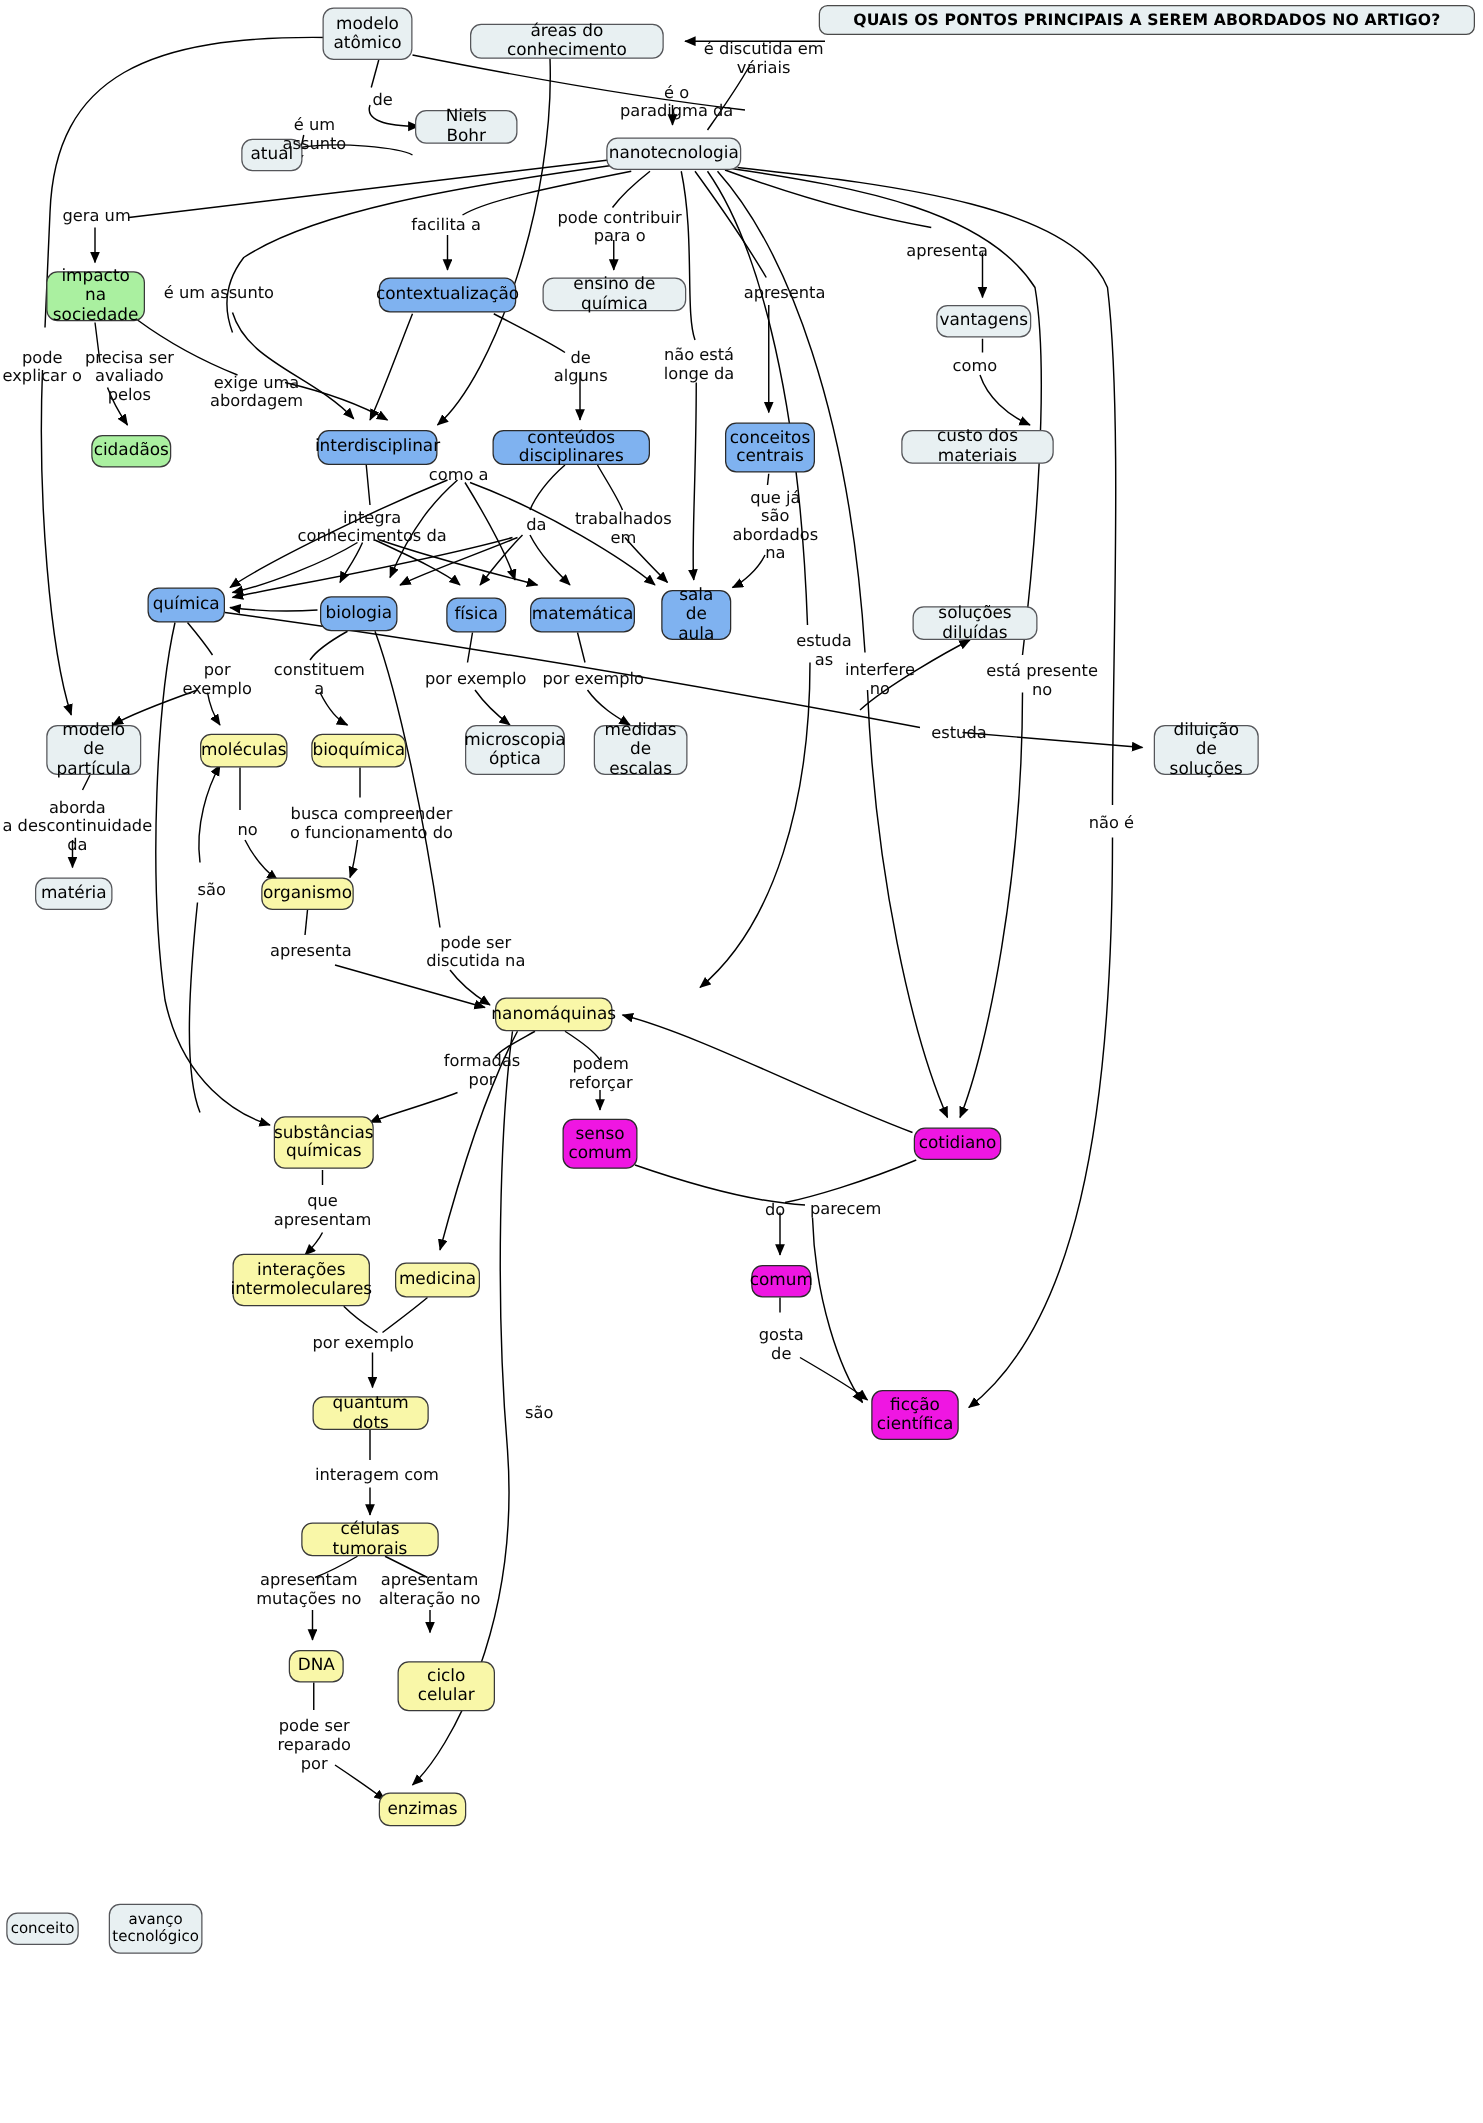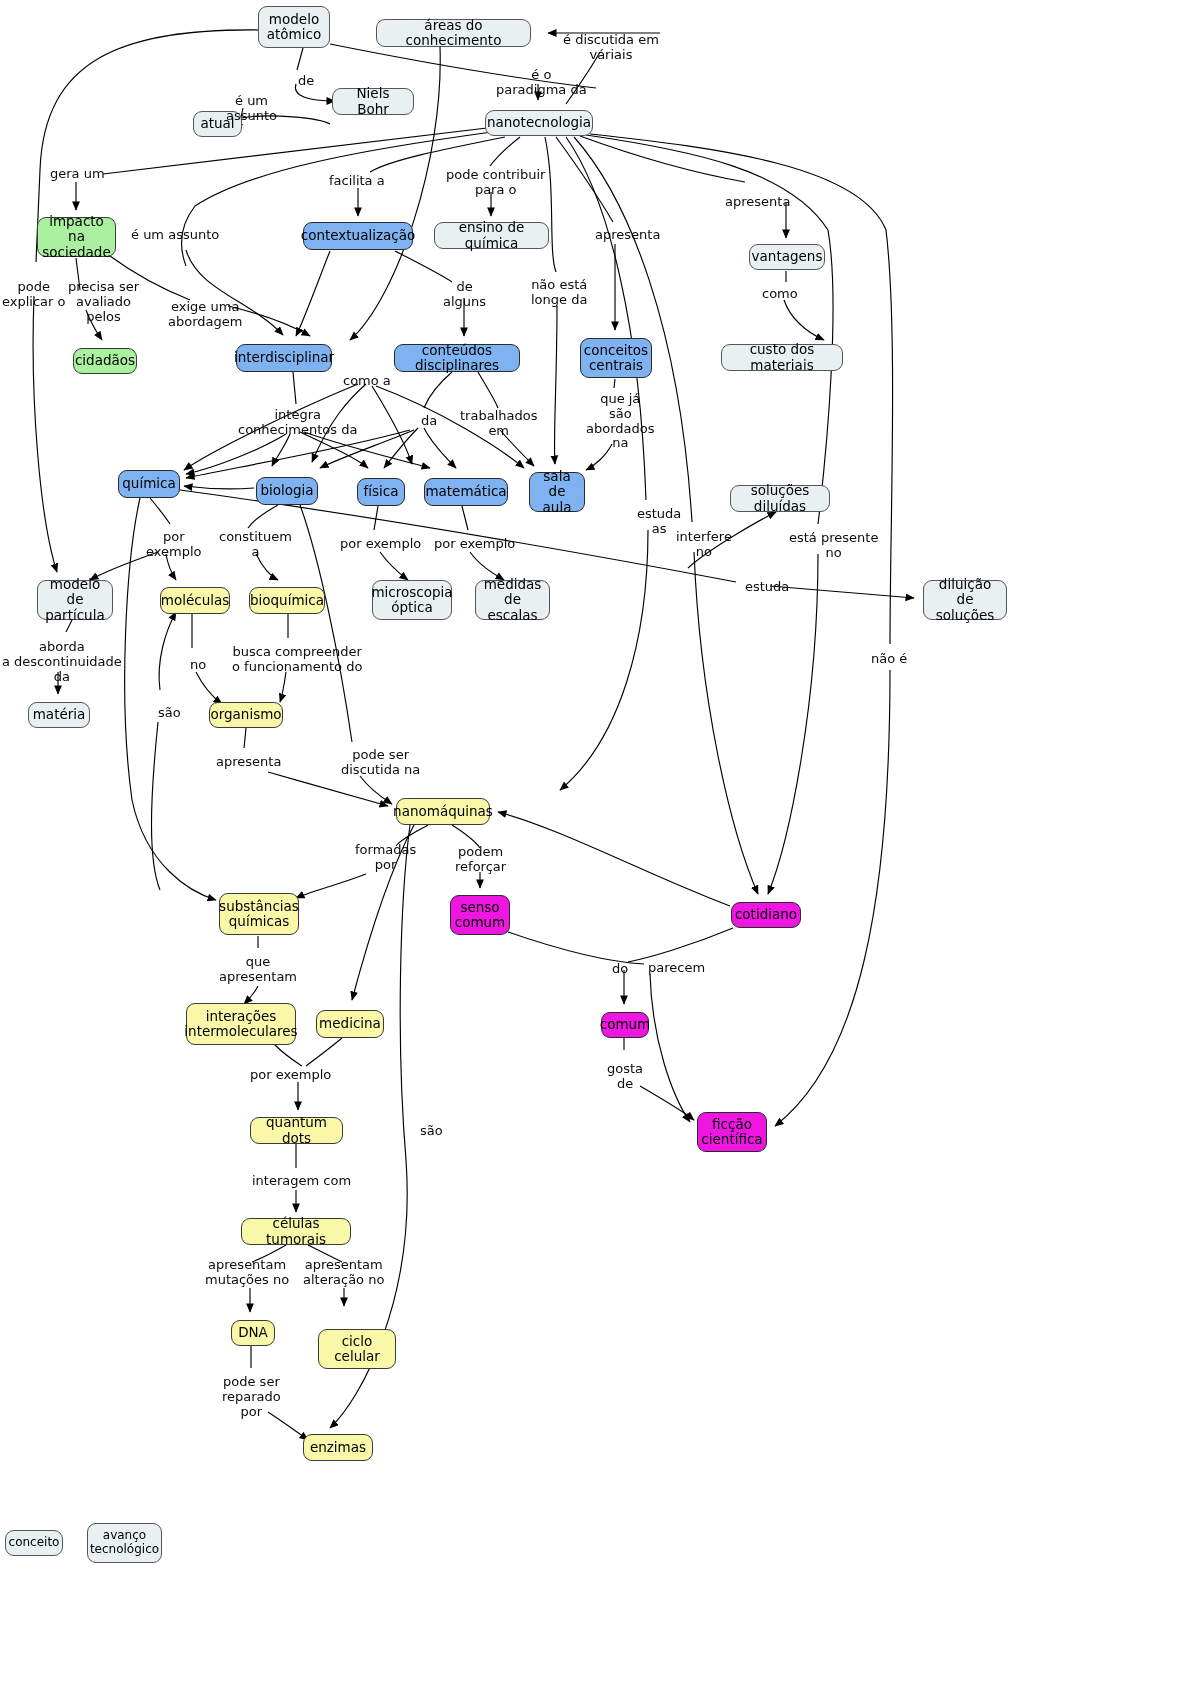--- a/index.html
+++ b/index.html
@@ -257,35 +257,36 @@
 
       <path d="M308,1245 C322,1252 334,1258 342,1262"></path>
       <path d="M344,1288 L344,1306" marker-end="url(#ah)"></path>
 
       <path d="M251,1346 L251,1368"></path>
       <path d="M268,1412 C286,1424 300,1434 308,1440" marker-end="url(#ah)"></path>
 
     </g>
   </svg>
 
+  <div class="node title-box" style="left:655px; top:4px; width:525px; height:24px; padding:0 8px;">QUAIS OS PONTOS PRINCIPAIS A SEREM ABORDADOS NO ARTIGO?</div>
 
   <div id="nodes-root">
       <div class="node c-blue-pale" style="left: 258px; top: 6px; width: 72px; height: 42px;">modelo
 atômico</div>
       <div class="node c-blue-pale" style="left: 376px; top: 19px; width: 155px; height: 28px;">áreas do conhecimento</div>
       <div class="node c-blue-pale" style="left: 332px; top: 88px; width: 82px; height: 27px;">Niels Bohr</div>
       <div class="node c-blue-pale" style="left: 193px; top: 111px; width: 49px; height: 26px;">atual</div>
       <div class="node c-blue-pale" style="left: 485px; top: 110px; width: 108px; height: 26px;">nanotecnologia</div>
       <div class="node c-green" style="left: 37px; top: 217px; width: 79px; height: 40px;">impacto na
 sociedade</div>
       <div class="node c-blue" style="left: 303px; top: 222px; width: 110px; height: 28px;">contextualização</div>
       <div class="node c-blue-pale" style="left: 434px; top: 222px; width: 115px; height: 27px;">ensino de química</div>
       <div class="node c-blue-pale" style="left: 749px; top: 244px; width: 76px; height: 26px;">vantagens</div>
       <div class="node c-green" style="left: 73px; top: 348px; width: 64px; height: 26px;">cidadãos</div>
-      <div class="node c-blue" style="left: 236px; top: 344px; width: 96px; height: 28px;">interdisciplinar</div>
+      <div class="node c-blue" style="left: 254px; top: 344px; width: 96px; height: 28px;">interdisciplinar</div>
       <div class="node c-blue" style="left: 394px; top: 344px; width: 126px; height: 28px;">conteúdos disciplinares</div>
       <div class="node c-blue" style="left: 580px; top: 338px; width: 72px; height: 40px;">conceitos
 centrais</div>
       <div class="node c-blue-pale" style="left: 721px; top: 344px; width: 122px; height: 27px;">custo dos materiais</div>
       <div class="node c-blue" style="left: 118px; top: 470px; width: 62px; height: 28px;">química</div>
       <div class="node c-blue" style="left: 256px; top: 477px; width: 62px; height: 28px;">biologia</div>
       <div class="node c-blue" style="left: 357px; top: 478px; width: 48px; height: 28px;">física</div>
       <div class="node c-blue" style="left: 424px; top: 478px; width: 84px; height: 28px;">matemática</div>
       <div class="node c-blue" style="left: 529px; top: 472px; width: 56px; height: 40px;">sala de
 aula</div>

